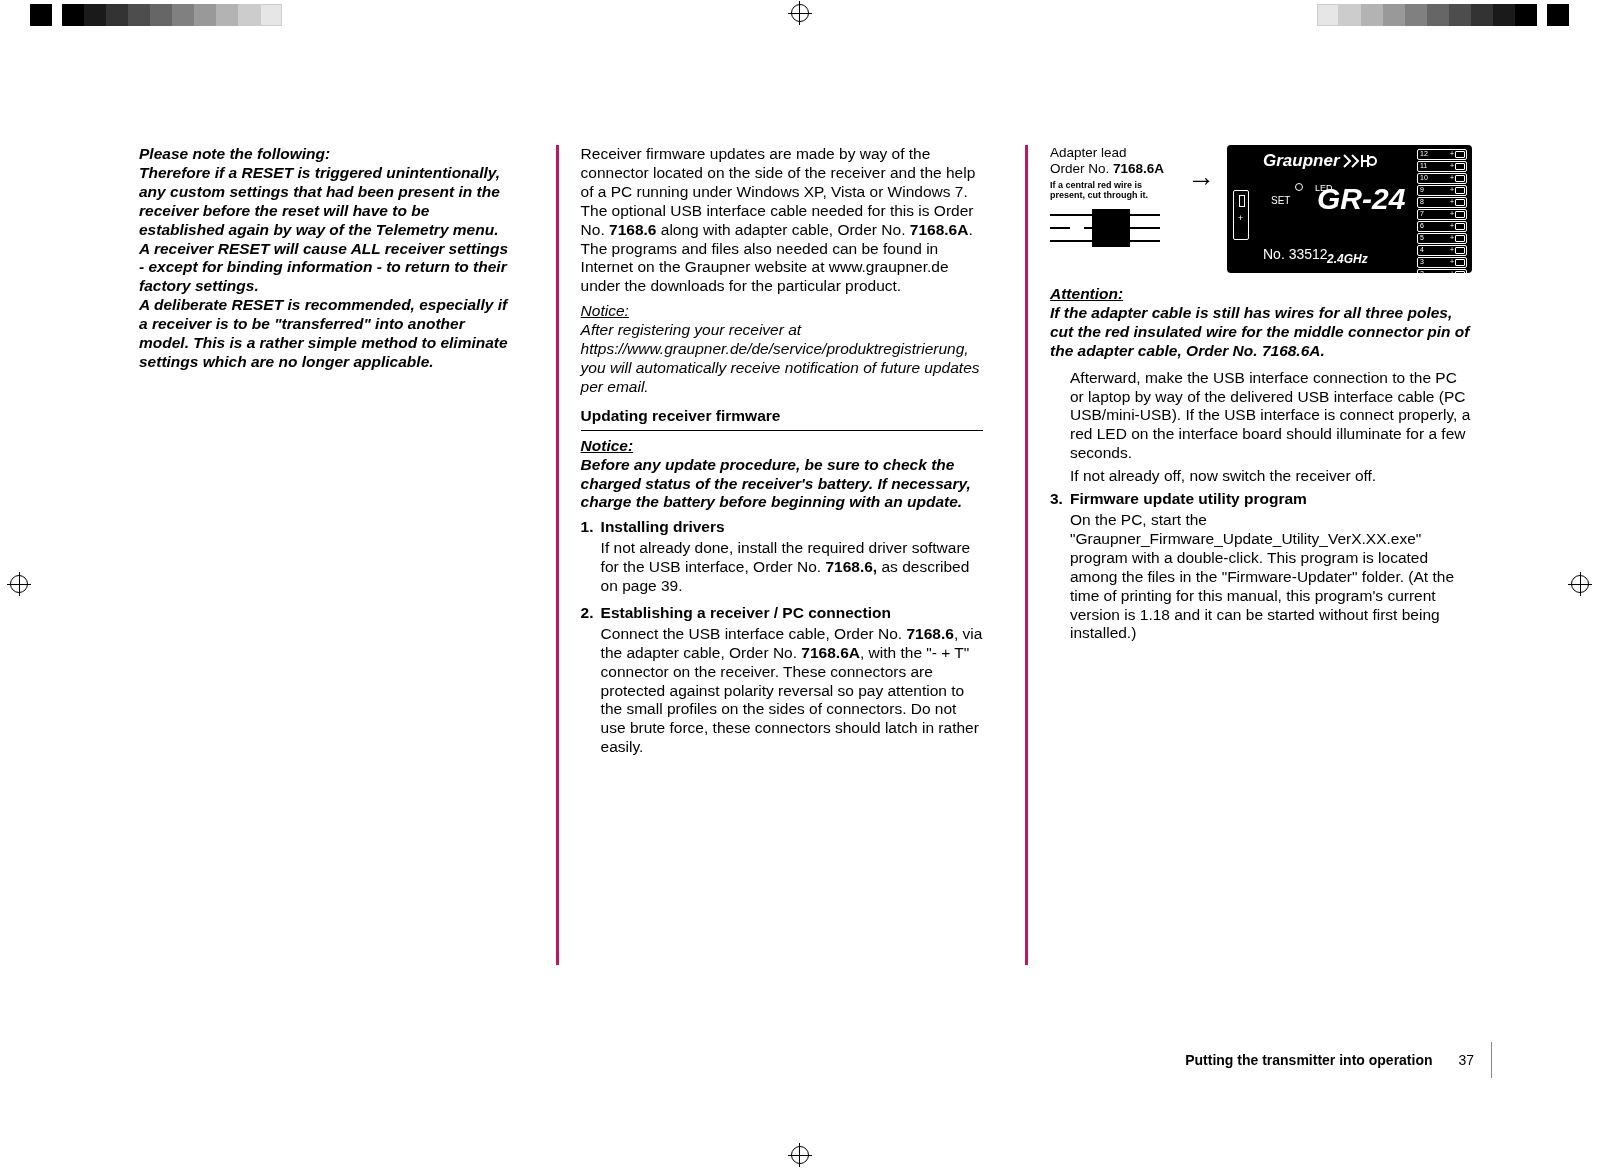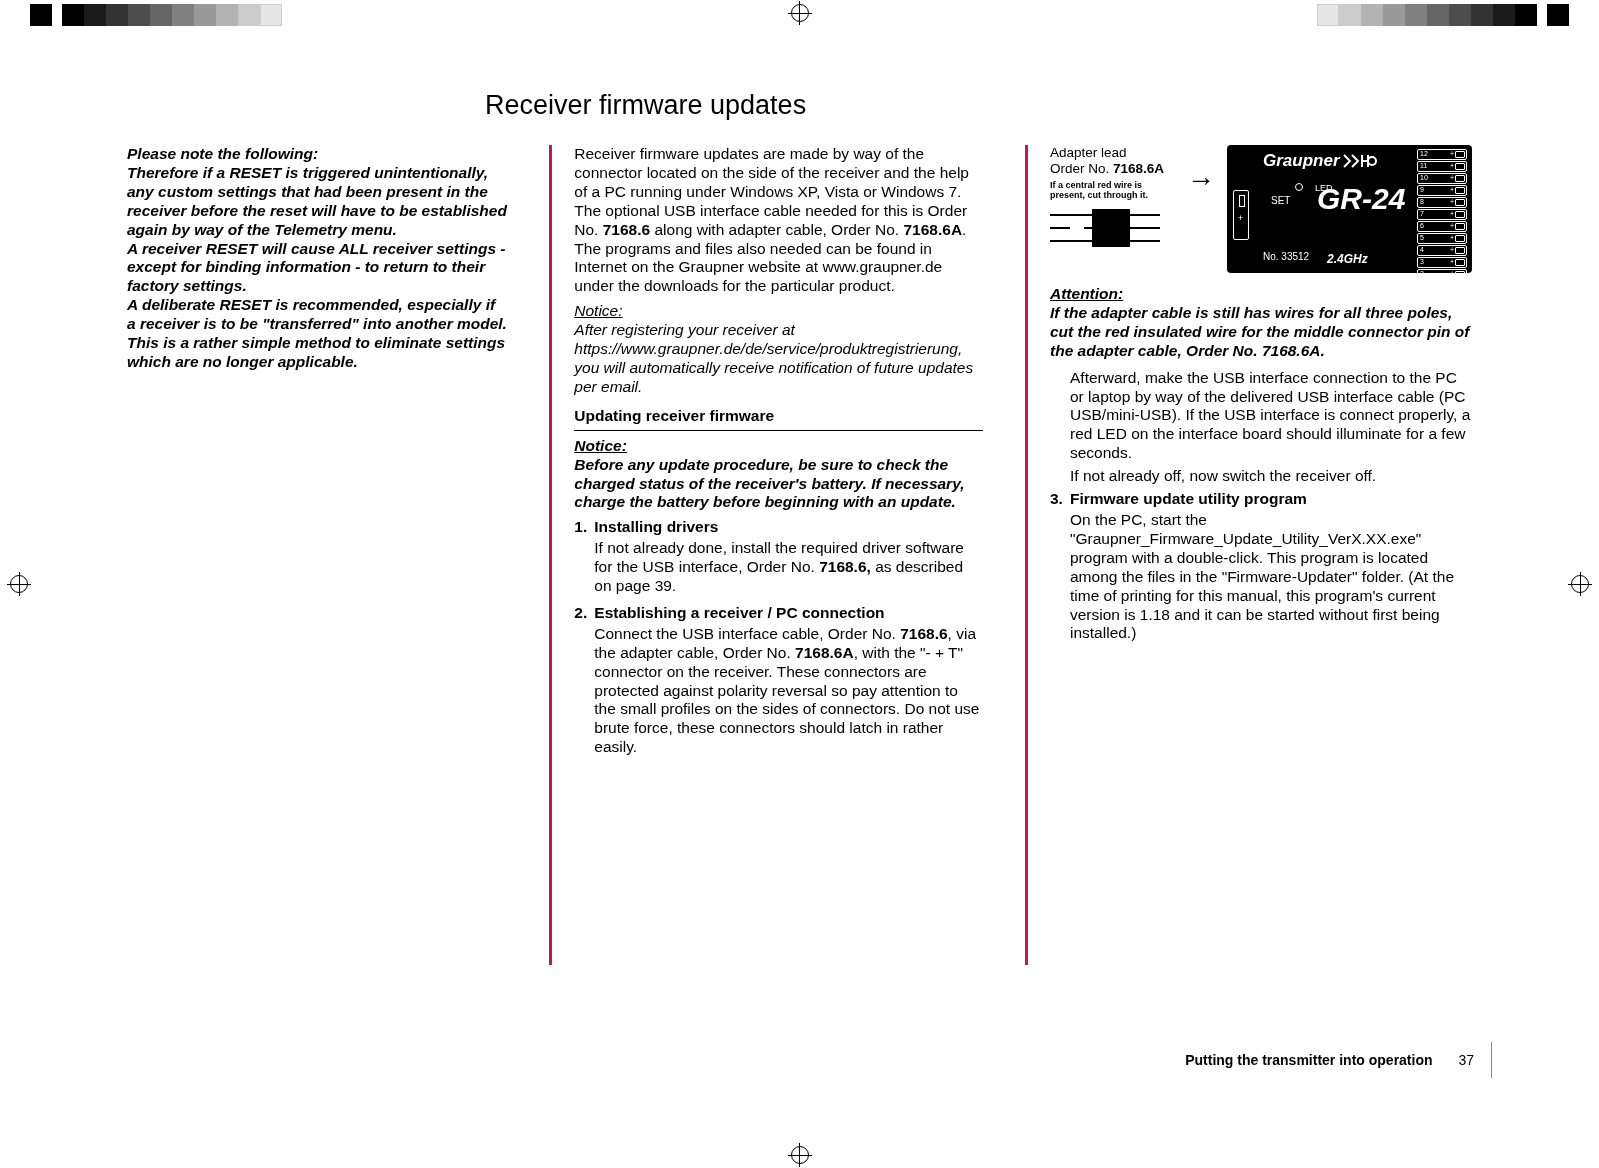--- a/index.html
+++ b/index.html
@@ -38,21 +38,21 @@
     position: absolute;
     left: 125px; right: 125px; top: 90px; bottom: 100px;
   }
   h1.page-title {
     font-size: 27px; font-weight: 400;
     position: absolute; left: 360px; top: 0;
   }
   .columns {
     position: absolute;
     top: 55px;
-    left: 0; right: 0;
+    left: 12px; right: 0;
     display: flex;
     gap: 40px;
     height: 820px;
   }
   .col {
     width: 33%;
     font-size: 15.5px;
     line-height: 1.22;
     color: #000;
     padding: 0 2px;
@@ -85,21 +85,21 @@
     border-radius: 4px;
     position: relative;
     font-family: Arial, sans-serif;
   }
   .receiver-logo { position: absolute; top: 6px; left: 36px; font-style: italic; font-weight: bold; font-size: 17px; display: flex; align-items: center; gap: 2px; }
   .receiver-model { position: absolute; top: 36px; left: 90px; font-weight: 800; font-size: 30px; font-style: italic; letter-spacing: 0; font-family: Arial Black, Arial, sans-serif; }
   .receiver-ghz { position: absolute; bottom: 6px; left: 100px; font-weight: 800; font-size: 12px; font-style: italic; font-family: Arial Black, Arial, sans-serif; }
   .receiver-led { position: absolute; top: 38px; left: 44px; font-size: 9px; padding-left: 44px; }
   .receiver-set { position: absolute; top: 50px; left: 44px; font-size: 10px; }
   .led-dot { position: absolute; top: 38px; left: 68px; width: 8px; height: 8px; border: 1px solid #fff; border-radius: 50%; }
-  .receiver-no { position: absolute; bottom: 10px; left: 36px; font-size: 10px; }
+  .receiver-no { position: absolute; bottom: 10px; left: 36px; font-size: 14px; }
   .rside-connector { position: absolute; left: 6px; top: 45px; width: 16px; height: 50px; border: 1px solid #fff; border-radius: 2px; }
   .rside-connector::before { content: ""; position: absolute; left: 5px; top: 4px; width: 4px; height: 10px; border: 1px solid #fff; }
   .rside-connector::after  { content: "+"; position: absolute; left: 4px; top: 22px; color: #fff; font-size: 9px; }
   .rright { position: absolute; right: 5px; top: 4px; bottom: 4px; width: 50px; display: flex; flex-direction: column; gap: 1.5px; }
   .rrow { flex: 1; border: 1px solid #fff; border-radius: 2px; position: relative; display: flex; align-items: center; font-size: 7px; color: #fff; padding-left: 2px; }
   .rrow::after { content: ""; position: absolute; right: 1px; top: 1px; bottom: 1px; width: 8px; border: 1px solid #fff; border-radius: 1px; }
   .rrow .mid { position: absolute; right: 12px; }
 
   .footer { position: absolute; bottom: 0; right: 0; font-size: 14px; }
   .footer .sec { font-weight: bold; margin-right: 22px; }
@@ -126,21 +126,20 @@
     <span class="sw" style="width:10px"></span>
     <span class="sw" style="background:#000"></span>
   </div>
 </div>
 <div class="reg-target rt-top"></div>
 <div class="reg-target rt-bottom"></div>
 <div class="reg-target rt-left"></div>
 <div class="reg-target rt-right"></div>
 
 <div class="page">
-  <h1 class="page-title">Receiver firmware updates</h1>
 
   <div class="columns">
 
     <div class="col col1">
       <p class="bi">Please note the following:</p>
       <p class="bi">Therefore if a RESET is triggered unintentionally, any custom settings that had been present in the receiver before the reset will have to be established again by way of the Telemetry menu.</p>
       <p class="bi">A receiver RESET will cause ALL receiver settings - except for binding information - to return to their factory settings.</p>
       <p class="bi">A deliberate RESET is recommended, especially if a receiver is to be "transferred" into another model. This is a rather simple method to eliminate settings which are no longer applicable.</p>
     </div>
 

